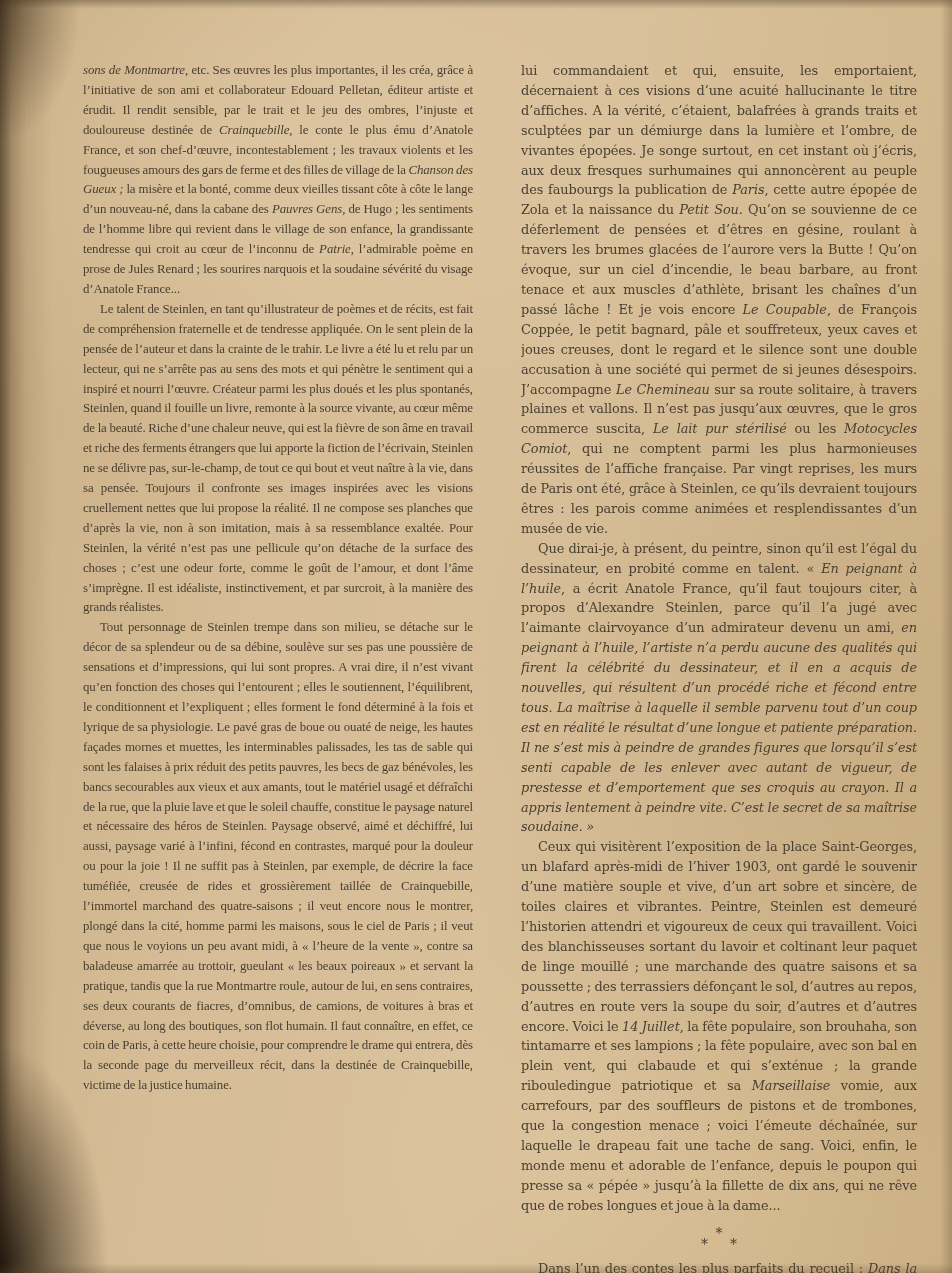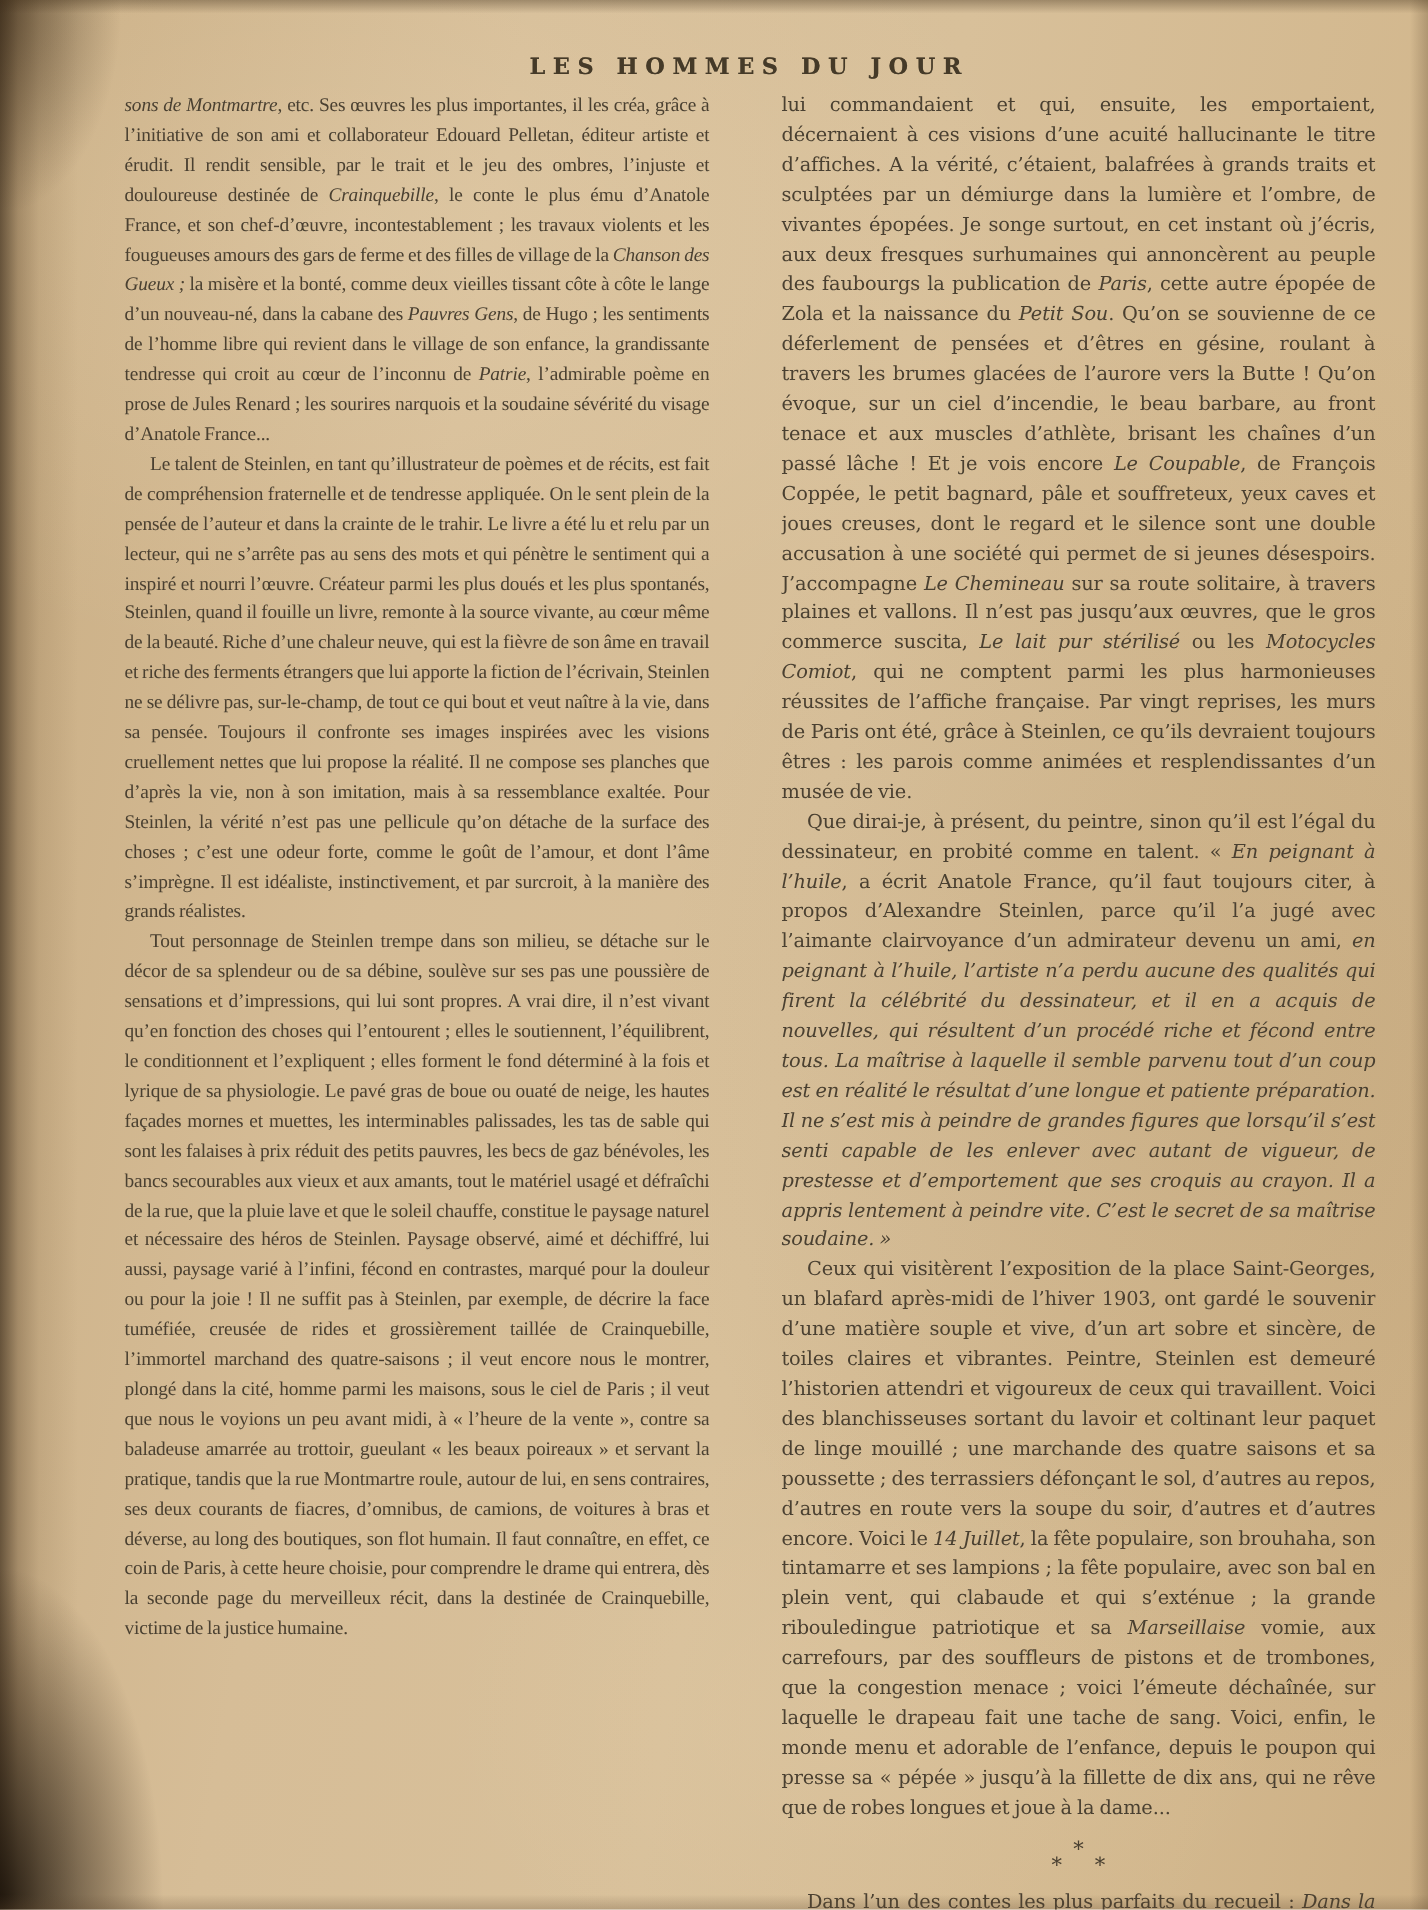--- a/index.html
+++ b/index.html
@@ -46,21 +46,20 @@
   .asterism{
     text-align:center;color:#4a4031;font-size:14px;line-height:11px;
     margin:12px 0 9px 0;
   }
   .asterism .ast-bottom{letter-spacing:9px;padding-left:9px;}
 </style>
 </head>
 <body>
 
 <div class="page">
-  <div class="header">LES HOMMES DU JOUR</div>
 
   <div class="col" id="left-col">
       <p class="noind"><i>sons de Montmartre</i><span>, etc. Ses œuvres les plus importantes, il les créa, grâce à l’initiative de son ami et collaborateur Edouard Pelletan, éditeur artiste et érudit. Il rendit sensible, par le trait et le jeu des ombres, l’injuste et douloureuse destinée de </span><i>Crainquebille</i><span>, le conte le plus ému d’Anatole France, et son chef-d’œuvre, incontestablement ; les travaux violents et les fougueuses amours des gars de ferme et des filles de village de la </span><i>Chanson des Gueux ;</i><span> la misère et la bonté, comme deux vieilles tissant côte à côte le lange d’un nouveau-né, dans la cabane des </span><i>Pauvres Gens</i><span>, de Hugo ; les sentiments de l’homme libre qui revient dans le village de son enfance, la grandissante tendresse qui croit au cœur de l’inconnu de </span><i>Patrie</i><span>, l’admirable poème en prose de Jules Renard ; les sourires narquois et la soudaine sévérité du visage d’Anatole France...</span></p>
       <p class="ind"><span>Le talent de Steinlen, en tant qu’illustrateur de poèmes et de récits, est fait de compréhension fraternelle et de tendresse appliquée. On le sent plein de la pensée de l’auteur et dans la crainte de le trahir. Le livre a été lu et relu par un lecteur, qui ne s’arrête pas au sens des mots et qui pénètre le sentiment qui a inspiré et nourri l’œuvre. Créateur parmi les plus doués et les plus spontanés, Steinlen, quand il fouille un livre, remonte à la source vivante, au cœur même de la beauté. Riche d’une chaleur neuve, qui est la fièvre de son âme en travail et riche des ferments étrangers que lui apporte la fiction de l’écrivain, Steinlen ne se délivre pas, sur-le-champ, de tout ce qui bout et veut naître à la vie, dans sa pensée. Toujours il confronte ses images inspirées avec les visions cruellement nettes que lui propose la réalité. Il ne compose ses planches que d’après la vie, non à son imitation, mais à sa ressemblance exaltée. Pour Steinlen, la vérité n’est pas une pellicule qu’on détache de la surface des choses ; c’est une odeur forte, comme le goût de l’amour, et dont l’âme s’imprègne. Il est idéaliste, instinctivement, et par surcroit, à la manière des grands réalistes.</span></p>
       <p class="ind"><span>Tout personnage de Steinlen trempe dans son milieu, se détache sur le décor de sa splendeur ou de sa débine, soulève sur ses pas une poussière de sensations et d’impressions, qui lui sont propres. A vrai dire, il n’est vivant qu’en fonction des choses qui l’entourent ; elles le soutiennent, l’équilibrent, le conditionnent et l’expliquent ; elles forment le fond déterminé à la fois et lyrique de sa physiologie. Le pavé gras de boue ou ouaté de neige, les hautes façades mornes et muettes, les interminables palissades, les tas de sable qui sont les falaises à prix réduit des petits pauvres, les becs de gaz bénévoles, les bancs secourables aux vieux et aux amants, tout le matériel usagé et défraîchi de la rue, que la pluie lave et que le soleil chauffe, constitue le paysage naturel et nécessaire des héros de Steinlen. Paysage observé, aimé et déchiffré, lui aussi, paysage varié à l’infini, fécond en contrastes, marqué pour la douleur ou pour la joie ! Il ne suffit pas à Steinlen, par exemple, de décrire la face tuméfiée, creusée de rides et grossièrement taillée de Crainquebille, l’immortel marchand des quatre-saisons ; il veut encore nous le montrer, plongé dans la cité, homme parmi les maisons, sous le ciel de Paris ; il veut que nous le voyions un peu avant midi, à « l’heure de la vente », contre sa baladeuse amarrée au trottoir, gueulant « les beaux poireaux » et servant la pratique, tandis que la rue Montmartre roule, autour de lui, en sens contraires, ses deux courants de fiacres, d’omnibus, de camions, de voitures à bras et déverse, au long des boutiques, son flot humain. Il faut connaître, en effet, ce coin de Paris, à cette heure choisie, pour comprendre le drame qui entrera, dès la seconde page du merveilleux récit, dans la destinée de Crainquebille, victime de la justice humaine.</span></p>
     </div>
   <div class="col" id="right-col">
       <p class="noind"><span>lui commandaient et qui, ensuite, les emportaient, décernaient à ces visions d’une acuité hallucinante le titre d’affiches. A la vérité, c’étaient, balafrées à grands traits et sculptées par un démiurge dans la lumière et l’ombre, de vivantes épopées. Je songe surtout, en cet instant où j’écris, aux deux fresques surhumaines qui annoncèrent au peuple des faubourgs la publication de </span><i>Paris</i><span>, cette autre épopée de Zola et la naissance du </span><i>Petit Sou</i><span>. Qu’on se souvienne de ce déferlement de pensées et d’êtres en gésine, roulant à travers les brumes glacées de l’aurore vers la Butte ! Qu’on évoque, sur un ciel d’incendie, le beau barbare, au front tenace et aux muscles d’athlète, brisant les chaînes d’un passé lâche ! Et je vois encore </span><i>Le Coupable</i><span>, de François Coppée, le petit bagnard, pâle et souffreteux, yeux caves et joues creuses, dont le regard et le silence sont une double accusation à une société qui permet de si jeunes désespoirs. J’accompagne </span><i>Le Chemineau</i><span> sur sa route solitaire, à travers plaines et vallons. Il n’est pas jusqu’aux œuvres, que le gros commerce suscita, </span><i>Le lait pur stérilisé</i><span> ou les </span><i>Motocycles Comiot</i><span>, qui ne comptent parmi les plus harmonieuses réussites de l’affiche française. Par vingt reprises, les murs de Paris ont été, grâce à Steinlen, ce qu’ils devraient toujours êtres : les parois comme animées et resplendissantes d’un musée de vie.</span></p>
       <p class="ind"><span>Que dirai-je, à présent, du peintre, sinon qu’il est l’égal du dessinateur, en probité comme en talent. « </span><i>En peignant à l’huile</i><span>, a écrit Anatole France, qu’il faut toujours citer, à propos d’Alexandre Steinlen, parce qu’il l’a jugé avec l’aimante clairvoyance d’un admirateur devenu un ami, </span><i>en peignant à l’huile, l’artiste n’a perdu aucune des qualités qui firent la célébrité du dessinateur, et il en a acquis de nouvelles, qui résultent d’un procédé riche et fécond entre tous. La maîtrise à laquelle il semble parvenu tout d’un coup est en réalité le résultat d’une longue et patiente préparation. Il ne s’est mis à peindre de grandes figures que lorsqu’il s’est senti capable de les enlever avec autant de vigueur, de prestesse et d’emportement que ses croquis au crayon. Il a appris lentement à peindre vite. C’est le secret de sa maîtrise soudaine. »</i></p>
       <p class="ind"><span>Ceux qui visitèrent l’exposition de la place Saint-Georges, un blafard après-midi de l’hiver 1903, ont gardé le souvenir d’une matière souple et vive, d’un art sobre et sincère, de toiles claires et vibrantes. Peintre, Steinlen est demeuré l’historien attendri et vigoureux de ceux qui travaillent. Voici des blanchisseuses sortant du lavoir et coltinant leur paquet de linge mouillé ; une marchande des quatre saisons et sa poussette ; des terrassiers défonçant le sol, d’autres au repos, d’autres en route vers la soupe du soir, d’autres et d’autres encore. Voici le </span><i>14 Juillet</i><span>, la fête populaire, son brouhaha, son tintamarre et ses lampions ; la fête populaire, avec son bal en plein vent, qui clabaude et qui s’exténue ; la grande ribouledingue patriotique et sa </span><i>Marseillaise</i><span> vomie, aux carrefours, par des souffleurs de pistons et de trombones, que la congestion menace ; voici l’émeute déchaînée, sur laquelle le drapeau fait une tache de sang. Voici, enfin, le monde menu et adorable de l’enfance, depuis le poupon qui presse sa « pépée » jusqu’à la fillette de dix ans, qui ne rêve que de robes longues et joue à la dame...</span></p>

